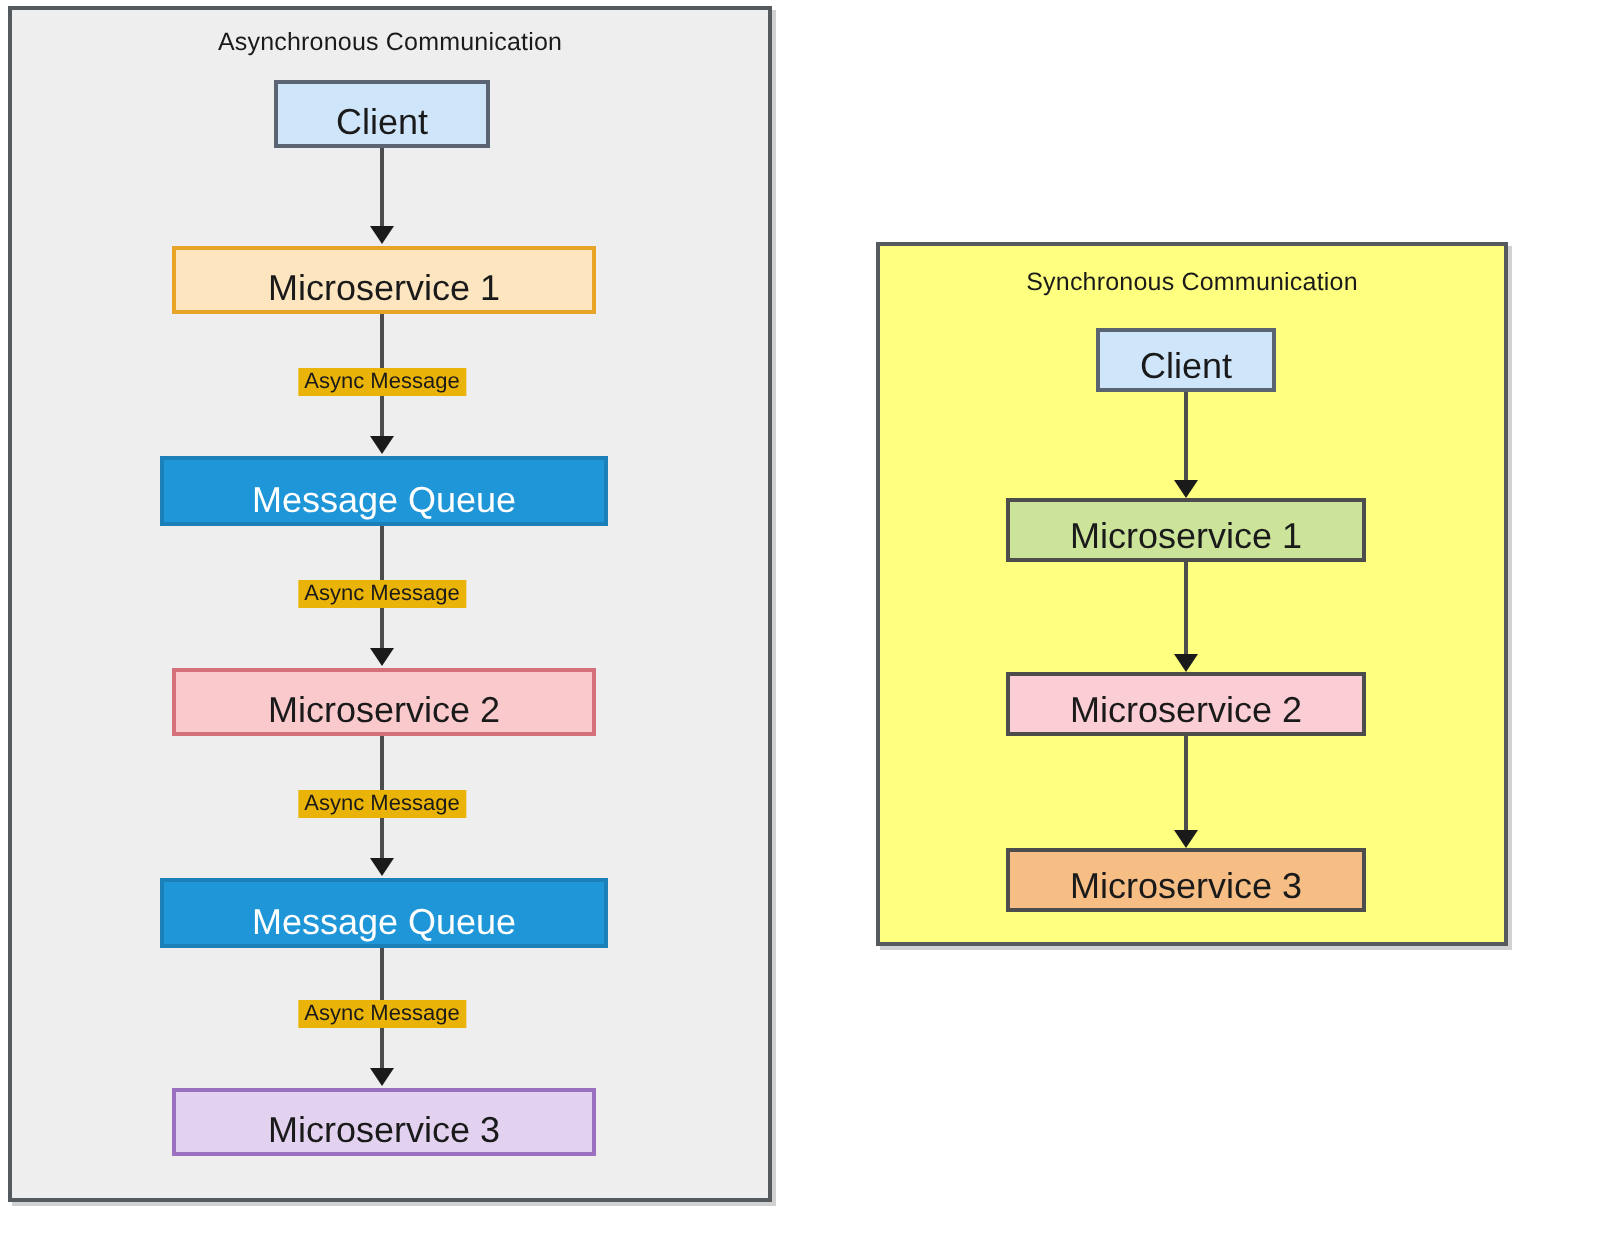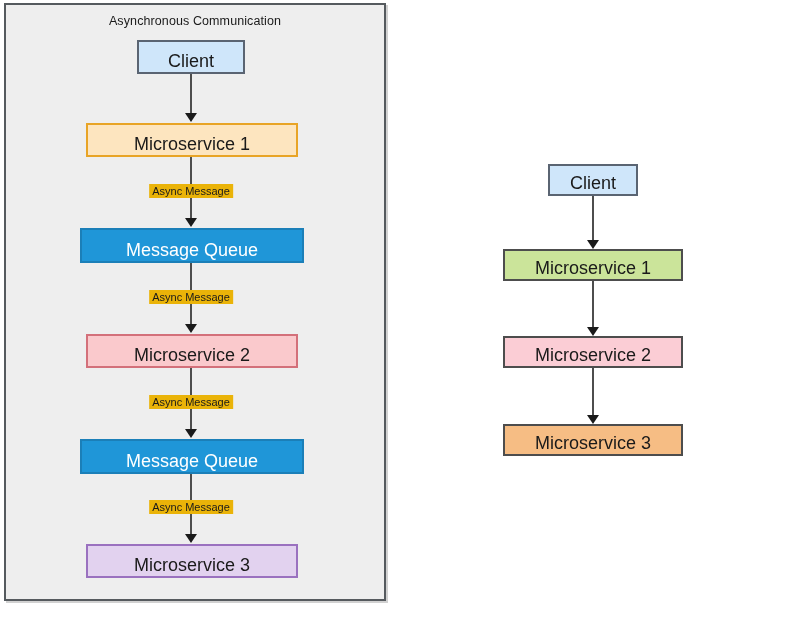--- a/index.html
+++ b/index.html
@@ -163,20 +163,23 @@
   </div>
 
   <div class="node n-mq2-a fill-queue">
     <span>Message Queue</span>
   </div>
 
   <div class="node n-ms3-a fill-purple">
     <span>Microservice 3</span>
   </div>
 
+  <div class="panel panel-sync">
+    <div class="panel-title">Synchronous Communication</div>
+  </div>
 
   <div class="conn" style="left:592px; top:196px; height:46px;"></div>
   <div class="arrowhead" style="left:587px; top:240px;"></div>
 
   <div class="conn" style="left:592px; top:281px; height:47px;"></div>
   <div class="arrowhead" style="left:587px; top:327px;"></div>
 
   <div class="conn" style="left:592px; top:368px; height:48px;"></div>
   <div class="arrowhead" style="left:587px; top:415px;"></div>
 

